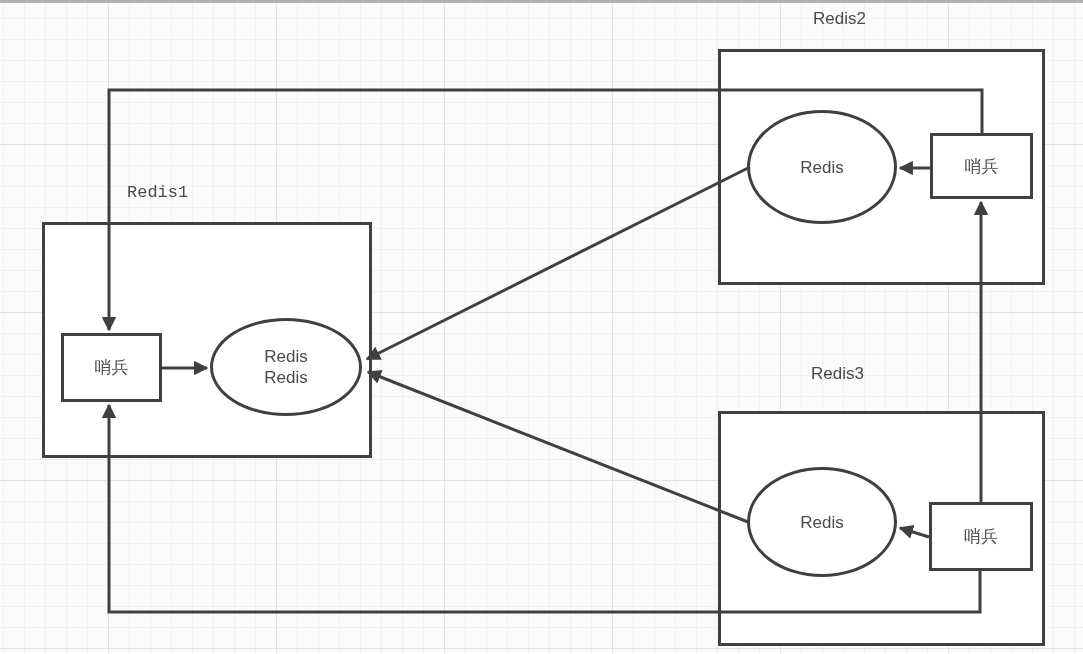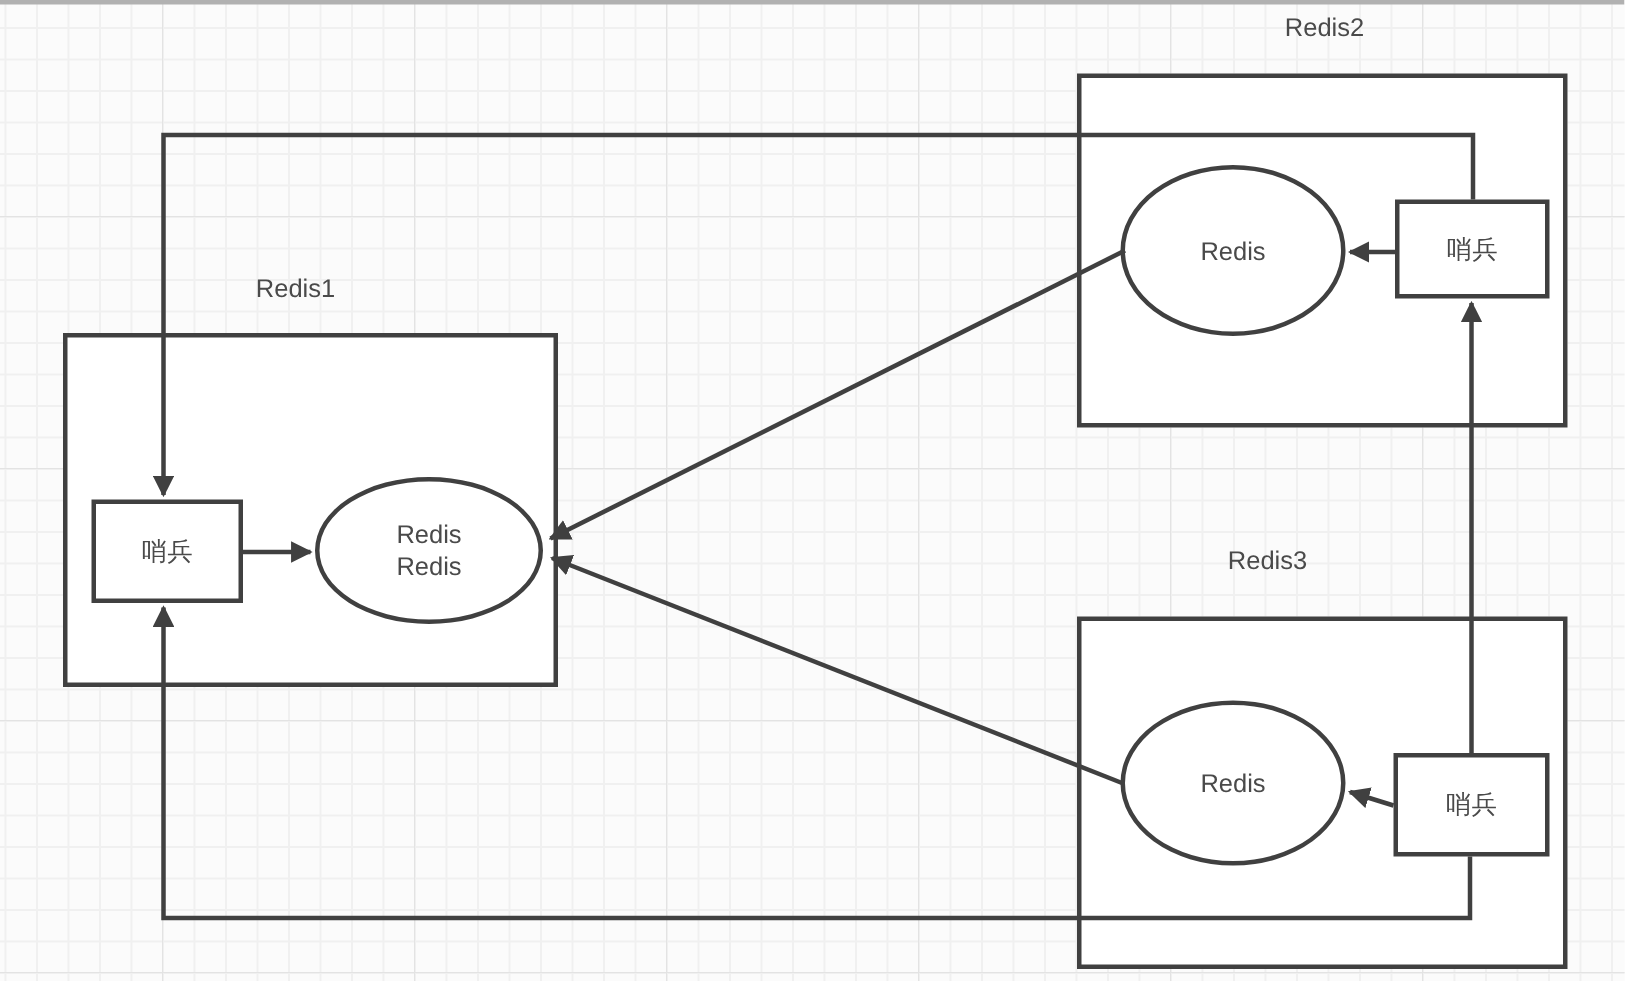--- a/index.html
+++ b/index.html
@@ -30,21 +30,20 @@
   .group-box {
     position: absolute;
     box-sizing: border-box;
     border: 3px solid #404040;
     background: #ffffff;
   }
 
   .group-label {
     position: absolute;
     width: 140px;
-    text-align: center;
     font-size: 17px;
     color: #4a4a4a;
     white-space: nowrap;
   }
 
   .node {
     position: absolute;
     box-sizing: border-box;
     border: 3px solid #404040;
     background: #ffffff;
@@ -76,23 +75,23 @@
 <body>
 
 <div class="canvas">
 
   <div class="window-edge"></div>
 
   <div class="group-box" style="left:42px;  top:222px; width:330px; height:236px;"></div>
   <div class="group-box" style="left:718px; top:49px;  width:327px; height:236px;"></div>
   <div class="group-box" style="left:718px; top:411px; width:327px; height:235px;"></div>
 
-  <div class="group-label" style="left:127px; top:183px;">Redis1</div>
+  <div class="group-label" style="left:127px; top:183px;font-family:Liberation Mono, monospace;">Redis1</div>
   <div class="group-label" style="left:813px; top:9px;">Redis2</div>
-  <div class="group-label" style="left:775px; top:364px;">Redis3</div>
+  <div class="group-label" style="left:811px; top:364px;">Redis3</div>
 
   <div class="node ellipse" style="left:210px; top:318px; width:152px; height:98px;">
     <span>Redis</span>
     <span>Redis</span>
   </div>
   <div class="node ellipse" style="left:747px; top:110px; width:150px; height:114px;">
     <span>Redis</span>
   </div>
   <div class="node ellipse" style="left:747px; top:467px; width:150px; height:110px;">
     <span>Redis</span>

